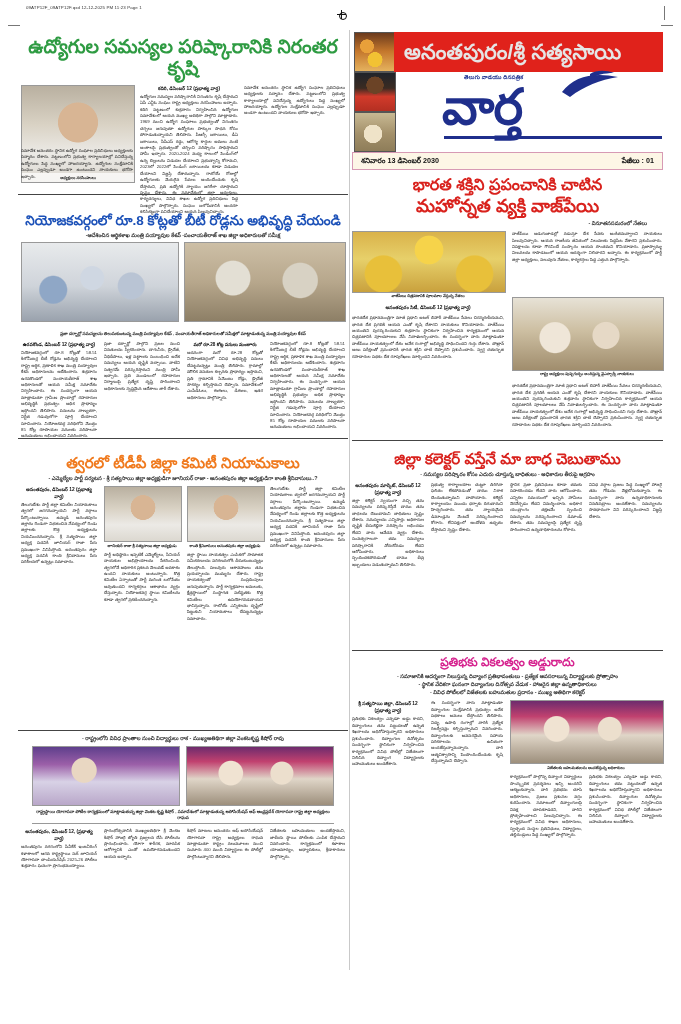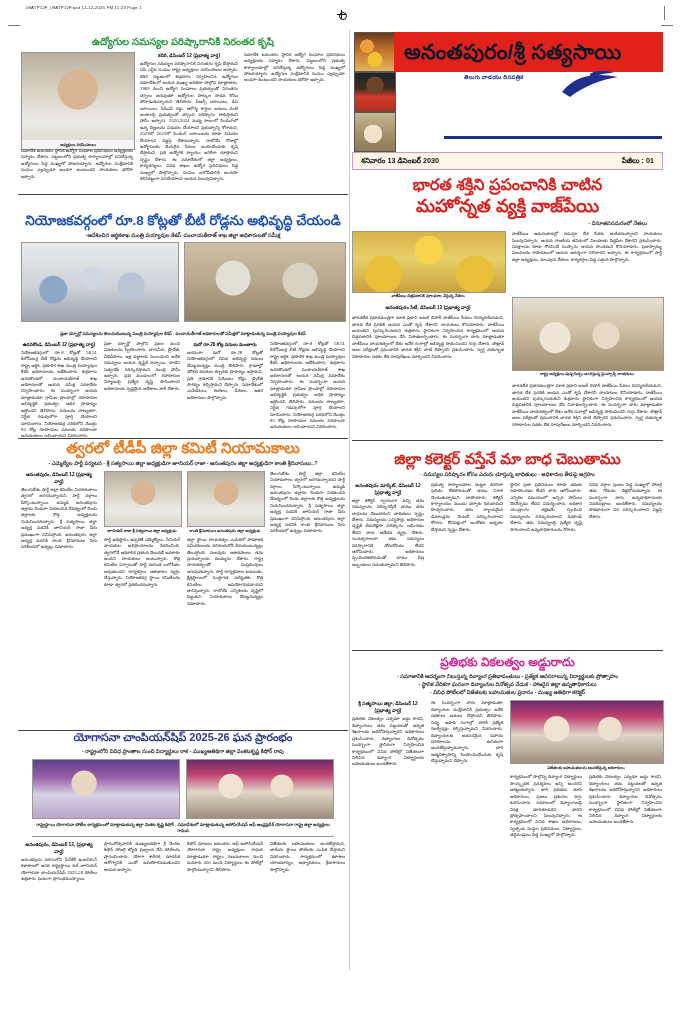--- a/index.html
+++ b/index.html
@@ -23,21 +23,21 @@
   
   .page{position:absolute;left:18px;top:30px;width:645px;height:985px;}
 
   .col-left{position:absolute;left:0;top:0;width:330px;}
   .col-right{position:absolute;left:334px;top:0;width:311px;}
   .vrule{position:absolute;left:331px;top:0;width:1px;height:940px;background:#c9c9c9;}
 
   
   .masthead{position:absolute;left:334px;top:0;width:311px;height:142px;}
   .mh-redbar{position:absolute;left:42px;top:2px;width:269px;height:40px;background:#e0221b;}
-  .mh-redbar-txt{position:absolute;left:10px;top:5px;right:4px;color:#0f172a;
+  .mh-redbar-txt{position:absolute;left:10px;top:5px;right:4px;color:#e5e5e5;
       font-size:21px;font-weight:bold;letter-spacing:.2px;line-height:30px;
       white-space:nowrap;}
   .mh-photostrip{position:absolute;left:0px;top:2px;width:44px;height:120px;}
   .mh-ph{position:absolute;left:2px;width:40px;height:38px;border:1px solid #555;
          background-size:cover;}
   .mh-ph1{top:0;background:
      radial-gradient(circle at 50% 70%,#f2c233 0 22%,rgba(0,0,0,0) 23%),
      radial-gradient(circle at 30% 35%,#e8a03a 0 18%,rgba(0,0,0,0) 19%),
      linear-gradient(180deg,#6b3a1d 0%,#c4772c 48%,#e5b25e 100%);}
   .mh-ph2{top:40px;background:
@@ -139,32 +139,33 @@
     </div>
     <div class="mh-redbar">
       <div class="mh-redbar-txt">అనంతపురం/శ్రీ సత్యసాయి</div>
     </div>
     <div class="mh-title">
       <div class="mh-kicker">తెలుగు వాడయు దినపత్రిక</div>
       <svg class="mh-swoosh" viewBox="0 0 62 30">
         <path d="M2 22 C14 6, 34 2, 58 7 C40 10, 24 16, 10 27 Z" fill="#1f2f8c"></path>
         <path d="M30 4 C36 0, 46 0, 54 3 C44 3, 36 5, 30 9 Z" fill="#1f2f8c"></path>
       </svg>
+      <div class="mh-varta">వార్త</div>
       <div class="mh-underline"></div>
     </div>
     <div class="mh-datebar">
       <div class="mh-date">శనివారం   13   డిసెంబర్ 2030</div>
       <div class="mh-pages">పేజీలు : 01</div>
     </div>
   </div>
 
   <div class="col-left">
 
     <div style="position:absolute;left:0;top:6px;width:330px;">
-      <div class="hl hl-green" style="font-size:10px;">ఉద్యోగుల సమస్యల పరిష్కారానికి నిరంతర కృషి</div>
+      <div class="hl hl-green" style="font-size:19px;">ఉద్యోగుల సమస్యల పరిష్కారానికి నిరంతర కృషి</div>
 
       <div style="position:relative;margin-top:4px;height:122px;">
         <div class="photo ph-portrait" style="position:absolute;left:3px;top:0;width:112px;height:96px;">
           <div class="ph-overlay">అధ్యక్షులు నరసింహులు</div>
         </div>
         <div style="position:absolute;left:122px;top:0;width:98px;">
           <div class="dateline">కదిరి, డిసెంబర్ 12 (ప్రభాత్య వార్త)</div>
           <div class="txt" style="margin-top:2px;">ఉద్యోగుల సమస్యల పరిష్కారానికి నిరంతరం కృషి చేస్తామని ఏపీ ఎన్జీఓ సంఘం రాష్ట్ర అధ్యక్షులు నరసింహులు అన్నారు. కదిరి పట్టణంలో శుక్రవారం నిర్వహించిన ఉద్యోగుల సమావేశంలో ఆయన ముఖ్య అతిథిగా పాల్గొని మాట్లాడారు. 1969 నుంచి ఉద్యోగ సంఘాలు ప్రభుత్వంతో నిరంతరం చర్చలు జరుపుతూ ఉద్యోగుల హక్కుల సాధన కోసం పోరాడుతున్నాయని తెలిపారు. పీఆర్సీ బకాయిలు, డీఏ బకాయిలు, సీపీఎస్ రద్దు, ఆరోగ్య కార్డుల అమలు వంటి అంశాలపై ప్రభుత్వంతో చర్చించి పరిష్కారం సాధిస్తామని హామీ ఇచ్చారు. 2020-2024 మధ్య కాలంలో పెండింగ్‌లో ఉన్న బిల్లులను విడుదల చేయాలని ప్రభుత్వాన్ని కోరామని, 2023లో 2022లో పెండింగ్ బకాయిలను కూడా విడుదల చేయాలని విజ్ఞప్తి చేశామన్నారు. రాబోయే రోజుల్లో ఉద్యోగులకు మెరుగైన సేవలు అందించేందుకు కృషి చేస్తామని, ప్రతి ఉద్యోగికి న్యాయం జరిగేలా చూస్తామని స్పష్టం చేశారు. ఈ సమావేశంలో జిల్లా అధ్యక్షులు, కార్యదర్శులు, వివిధ శాఖల ఉద్యోగ ప్రతినిధులు పెద్ద సంఖ్యలో పాల్గొన్నారు. సంఘం బలోపేతానికి అందరూ కలిసికట్టుగా పనిచేయాలని ఆయన పిలుపునిచ్చారు.</div>
         </div>
         <div style="position:absolute;left:226px;top:0;width:101px;">
@@ -201,21 +202,21 @@
           <div class="txt" style="margin-top:2px;">అదనంగా మరో రూ.28 కోట్లతో నియోజకవర్గంలో వివిధ అభివృద్ధి పనులు చేపట్టనున్నట్లు మంత్రి తెలిపారు. గ్రామాల్లో మౌలిక వసతుల కల్పనకు ప్రాధాన్యం ఇస్తామని, ప్రతి గ్రామానికి సిమెంటు రోడ్లు, డ్రైనేజీ సౌకర్యం కల్పిస్తామని చెప్పారు. సమావేశంలో ఎంపీడీఓలు, ఈఈలు, డీఈలు, ఇతర అధికారులు పాల్గొన్నారు.</div>
         </div>
         <div style="position:absolute;left:252px;top:0;width:75px;">
           <div class="txt">నియోజకవర్గంలో రూ.8 కోట్లతో 58.51 కిలోమీటర్ల బీటీ రోడ్లను అభివృద్ధి చేయాలని రాష్ట్ర ఆర్థిక, ప్రణాళిక శాఖ మంత్రి పయ్యావుల కేశవ్ అధికారులను ఆదేశించారు. శుక్రవారం ఉరవకొండలో పంచాయతీరాజ్ శాఖ అధికారులతో ఆయన సమీక్ష సమావేశం నిర్వహించారు. ఈ సందర్భంగా ఆయన మాట్లాడుతూ గ్రామీణ ప్రాంతాల్లో రహదారుల అభివృద్ధికి ప్రభుత్వం అధిక ప్రాధాన్యం ఇస్తోందని తెలిపారు. పనులను నాణ్యతగా, నిర్ణీత గడువులోగా పూర్తి చేయాలని సూచించారు. నియోజకవర్గ పరిధిలోని మొత్తం 85 కోట్ల రూపాయల పనులకు పరిపాలనా అనుమతులు లభించాయని వివరించారు.</div>
         </div>
       </div>
     </div>
 
     <div style="position:absolute;left:0;top:408px;width:330px;">
       <div class="rule"></div>
-      <div class="hl hl-orange" style="font-size:15px;margin-top:0;">త్వరలో టీడీపీ జిల్లా కమిటీ నియామకాలు</div>
+      <div class="hl hl-orange" style="font-size:15px;margin-top:15px;">త్వరలో టీడీపీ జిల్లా కమిటీ నియామకాలు</div>
       <div class="sub sub-gray" style="margin-top:2px;">- ఎమ్మెల్యేల పార్టీ పర్యటన  - శ్రీ సత్యసాయి జిల్లా అధ్యక్షుడిగా జూనియర్ రాజా  - అనంతపురం జిల్లా అధ్యక్షుడిగా కాంతి శ్రీనివాసులు..?</div>
 
       <div style="position:relative;margin-top:4px;">
         <div style="position:absolute;left:3px;top:0;width:76px;">
           <div class="dateline">అనంతపురం, డిసెంబర్ 12 (ప్రభాత్య వార్త)</div>
           <div class="txt" style="margin-top:2px;">తెలుగుదేశం పార్టీ జిల్లా కమిటీల నియామకాలు త్వరలో జరగనున్నాయని పార్టీ వర్గాలు పేర్కొంటున్నాయి. ఉమ్మడి అనంతపురం జిల్లాను రెండుగా విభజించిన నేపథ్యంలో రెండు జిల్లాలకు కొత్త అధ్యక్షులను నియమించనున్నారు. శ్రీ సత్యసాయి జిల్లా అధ్యక్ష పదవికి జూనియర్ రాజా పేరు ప్రముఖంగా వినిపిస్తోంది. అనంతపురం జిల్లా అధ్యక్ష పదవికి కాంతి శ్రీనివాసులు పేరు పరిశీలనలో ఉన్నట్లు సమాచారం.</div>
         </div>
 
         <div style="position:absolute;left:86px;top:0;width:76px;">
           <div class="photo ph-portrait" style="width:76px;height:54px;"></div>
@@ -230,21 +231,20 @@
         </div>
 
         <div style="position:absolute;left:252px;top:0;width:75px;">
           <div class="txt">తెలుగుదేశం పార్టీ జిల్లా కమిటీల నియామకాలు త్వరలో జరగనున్నాయని పార్టీ వర్గాలు పేర్కొంటున్నాయి. ఉమ్మడి అనంతపురం జిల్లాను రెండుగా విభజించిన నేపథ్యంలో రెండు జిల్లాలకు కొత్త అధ్యక్షులను నియమించనున్నారు. శ్రీ సత్యసాయి జిల్లా అధ్యక్ష పదవికి జూనియర్ రాజా పేరు ప్రముఖంగా వినిపిస్తోంది. అనంతపురం జిల్లా అధ్యక్ష పదవికి కాంతి శ్రీనివాసులు పేరు పరిశీలనలో ఉన్నట్లు సమాచారం.</div>
         </div>
       </div>
     </div>
 
     <div style="position:absolute;left:0;top:700px;width:330px;">
       <div class="rule"></div>
-      <div class="hl hl-navy" style="font-size:11px;">యోగాసనా చాంపియన్‌షిప్ 2025-26 ఘన ప్రారంభం</div>
       <div class="sub sub-gray" style="margin-top:3px;">- రాష్ట్రంలోని వివిధ ప్రాంతాల నుంచి విద్యార్థులు రాక    - ముఖ్యఅతిథిగా జిల్లా వెంకటకృష్ణ కిషోర్ రావు</div>
 
       <div style="position:relative;margin-top:4px;height:62px;">
         <div class="photo ph-e" style="position:absolute;left:14px;top:0;width:146px;height:58px;"></div>
         <div class="photo ph-f" style="position:absolute;left:168px;top:0;width:146px;height:58px;"></div>
       </div>
       <div class="cap" style="margin-top:1px;padding:0 14px;">రాష్ట్రస్థాయి యోగాసనా పోటీల కార్యక్రమంలో మాట్లాడుతున్న జిల్లా వెంకట కృష్ణ కిషోర్ , సమావేశంలో మాట్లాడుతున్న అసోసియేషన్ ఆఫ్ ఆంధ్రప్రదేశ్ యోగాసనా రాష్ట్ర జిల్లా అధ్యక్షులు రాఘవ</div>
       <div class="rule-thin" style="margin:2px 14px 0 14px;"></div>
 
       <div style="position:relative;margin-top:4px;">

